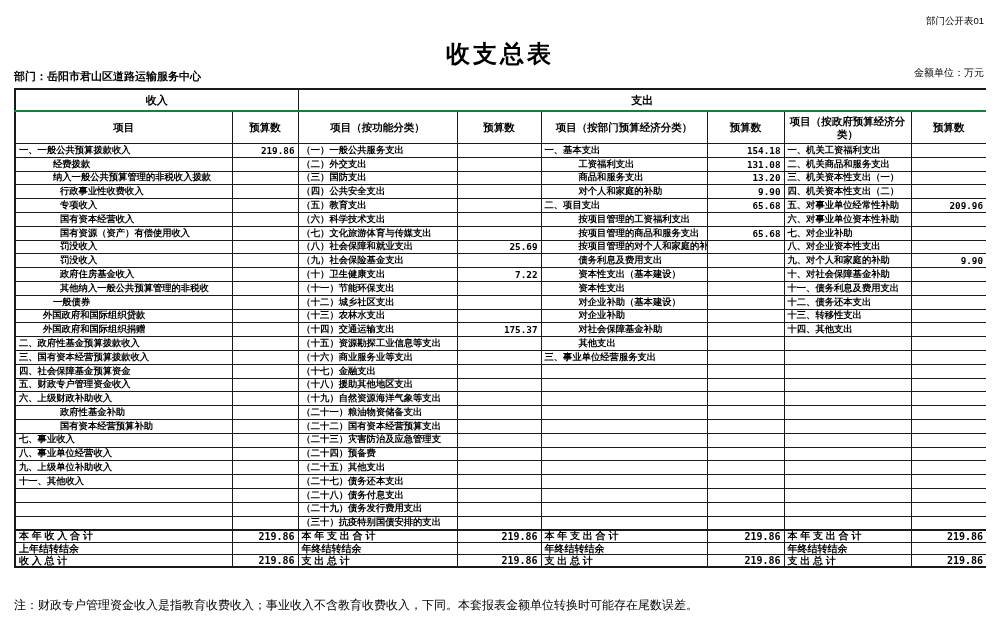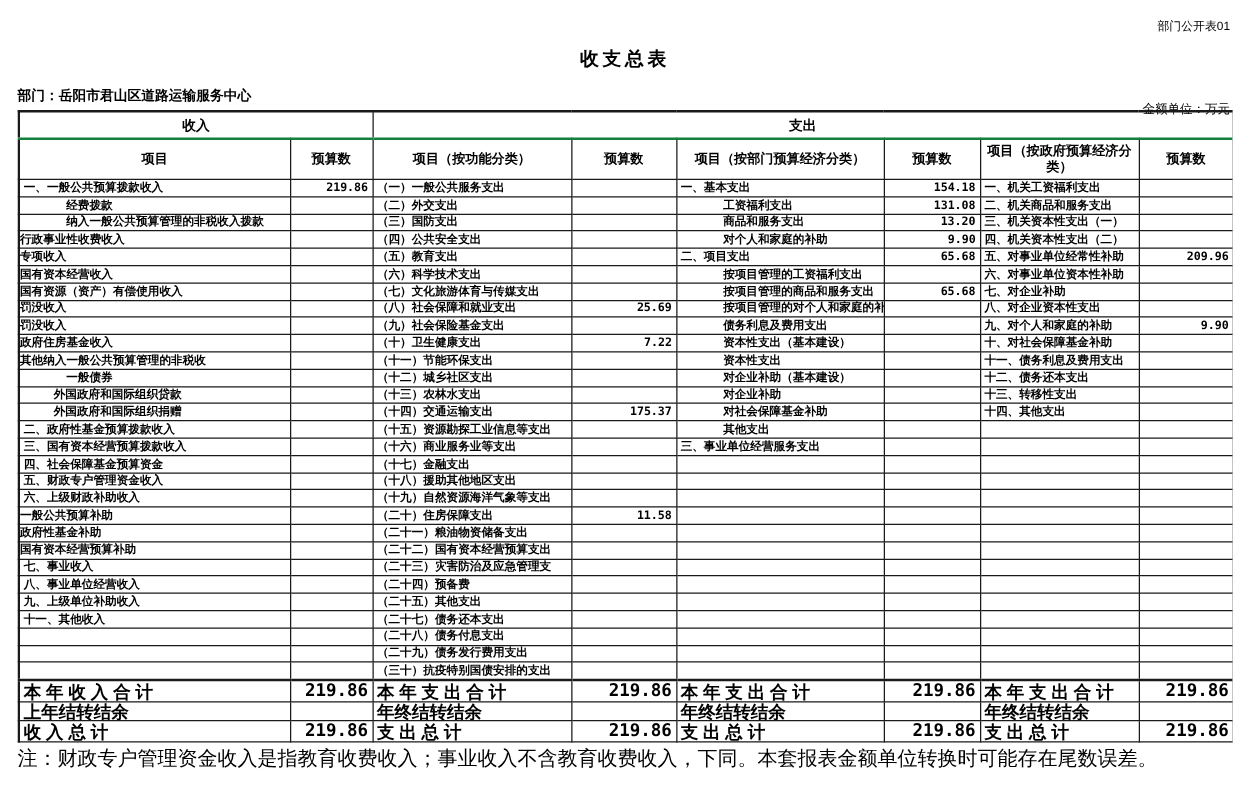--- a/index.html
+++ b/index.html
@@ -1,36 +1,36 @@
 <!DOCTYPE html>
 <html><head>
 <meta charset="utf-8">
 <style>
   html,body{margin:0;padding:0;background:#fff;}
   body{width:1000px;height:635px;position:relative;font-family:"Liberation Sans",sans-serif;color:#000;overflow:hidden;}
   .sheet-label{position:absolute;top:15px;right:16px;font-size:9.5px;}
-  .page-title{position:absolute;top:38px;left:0;width:100%;text-align:center;font-size:15px;font-weight:bold;letter-spacing:3px;}
+  .page-title{position:absolute;top:38px;left:0;width:100%;text-align:center;font-size:24px;font-weight:bold;letter-spacing:3px;}
   .dept-line{position:absolute;top:69px;left:14px;font-size:11px;font-weight:bold;}
-  .unit-line{position:absolute;top:80px;right:16px;font-size:10px;}
+  .unit-line{position:absolute;top:66px;right:16px;font-size:10px;}
   .table-wrap{position:absolute;top:88px;left:14px;width:972px;height:506px;overflow:hidden;}
   table{border-collapse:collapse;table-layout:fixed;width:972px;border:2px solid #1a1a1a;}
   th,td{border:1px solid #1a1a1a;overflow:hidden;white-space:nowrap;padding:0;}
   thead tr.group-row th{height:20px;font-size:11px;font-weight:bold;text-align:center;border-bottom:2px solid #15803d;}
   thead tr.cols-row th{height:31px;font-size:10.5px;font-weight:bold;text-align:center;white-space:normal;line-height:1.2;padding:0 2px;}
   tbody tr{height:13.8px;}
   tbody tr.total-row{height:12.4px;}
-  tbody tr.total-row td{font-size:14px;}
+  tbody tr.total-row td{font-size:10px;}
   tbody tr.total-first td{border-top:2px solid #1a1a1a;}
   td.item{font-size:9.3px;font-weight:bold;text-align:left;line-height:1;}
   td.val{font-size:9.3px;font-weight:bold;text-align:right;padding-right:3px;font-family:"DejaVu Sans Mono",monospace;}
   td.ind0{padding-left:3px;}
   td.ind1{padding-left:27px;}
   td.ind2{padding-left:37px;}
-  td.ind3{}
-  .footnote{position:absolute;top:597px;left:14px;font-size:16px;font-family:Liberation Serif, serif;}
+  td.ind3{padding-left:44px;}
+  .footnote{position:absolute;top:597px;left:14px;font-size:12px;font-family:Liberation Serif, serif;}
 </style>
 </head>
 <body>
 
 <div class="sheet-label">部门公开表01</div>
 <div class="page-title">收支总表</div>
 <div class="dept-line">部门：岳阳市君山区道路运输服务中心</div>
 <div class="unit-line">金额单位：万元</div>
 
 <div class="table-wrap">
@@ -246,30 +246,20 @@
           <td class="item ind0">六、上级财政补助收入</td>
           <td class="val"></td>
           <td class="item ind0">（十九）自然资源海洋气象等支出</td>
           <td class="val"></td>
           <td class="item ind0"></td>
           <td class="val"></td>
           <td class="item ind0"></td>
           <td class="val"></td>
         </tr>
         <tr class="body-row">
-          <td class="item ind3">一般公共预算补助</td>
-          <td class="val"></td>
-          <td class="item ind0">（二十）住房保障支出</td>
-          <td class="val">11.58</td>
-          <td class="item ind0"></td>
-          <td class="val"></td>
-          <td class="item ind0"></td>
-          <td class="val"></td>
-        </tr>
-        <tr class="body-row">
           <td class="item ind3">政府性基金补助</td>
           <td class="val"></td>
           <td class="item ind0">（二十一）粮油物资储备支出</td>
           <td class="val"></td>
           <td class="item ind0"></td>
           <td class="val"></td>
           <td class="item ind0"></td>
           <td class="val"></td>
         </tr>
         <tr class="body-row">

